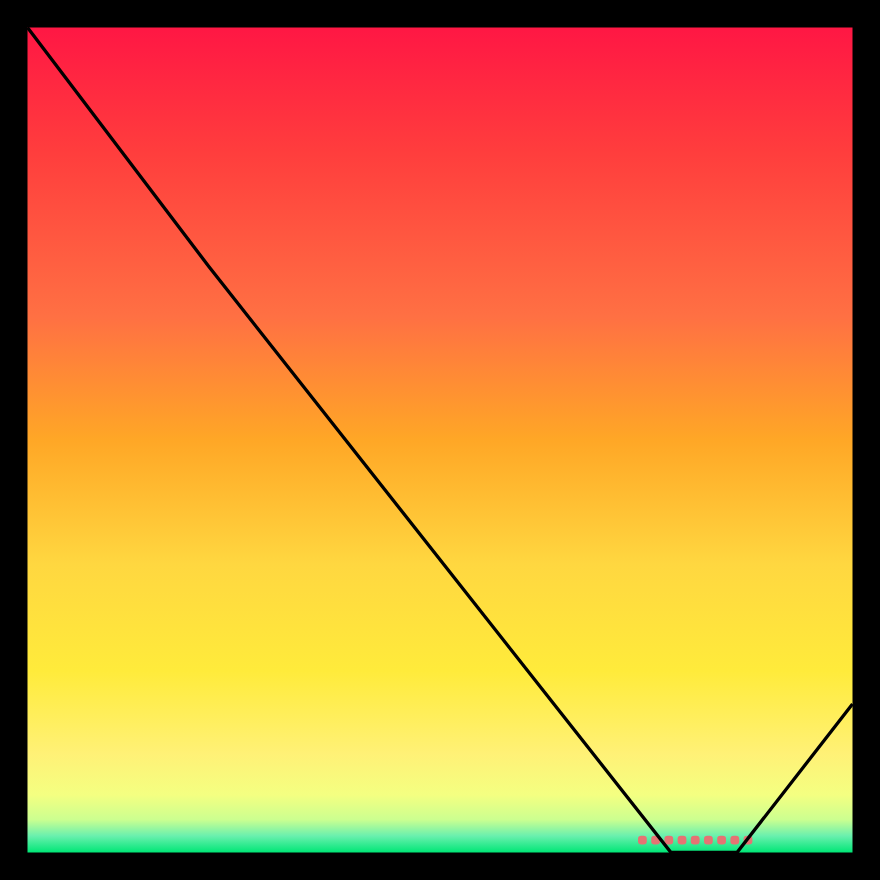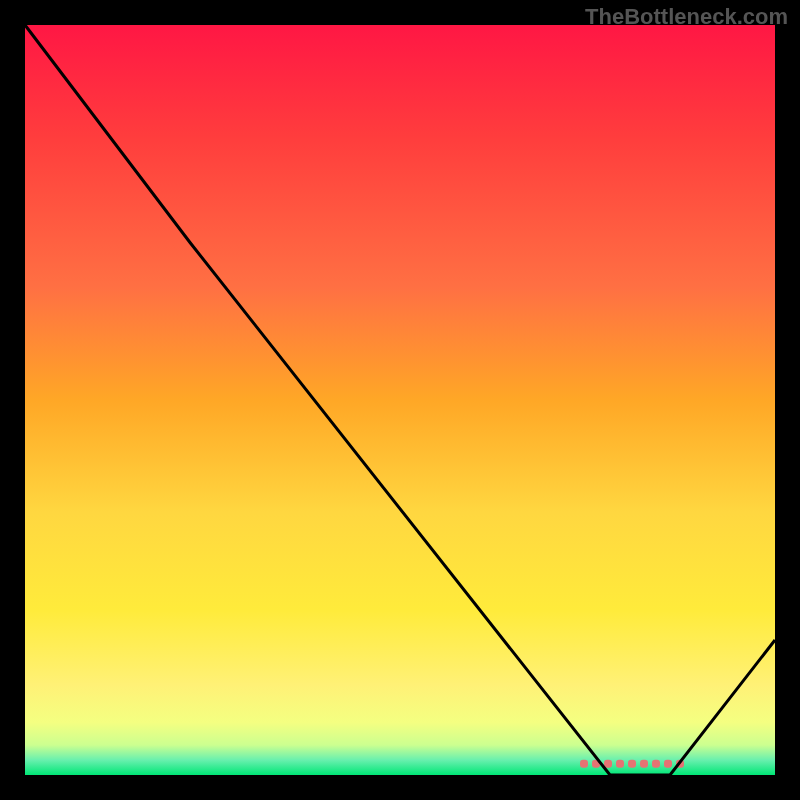--- a/index.html
+++ b/index.html
@@ -62,14 +62,13 @@
         <rect x="604" y="759.75" width="8" height="8" rx="3" fill="#e57373"></rect>
         <rect x="616" y="759.75" width="8" height="8" rx="3" fill="#e57373"></rect>
         <rect x="628" y="759.75" width="8" height="8" rx="3" fill="#e57373"></rect>
         <rect x="640" y="759.75" width="8" height="8" rx="3" fill="#e57373"></rect>
         <rect x="652" y="759.75" width="8" height="8" rx="3" fill="#e57373"></rect>
         <rect x="664" y="759.75" width="8" height="8" rx="3" fill="#e57373"></rect>
         <rect x="676" y="759.75" width="8" height="8" rx="3" fill="#e57373"></rect>
       </g>
     <path id="curvePath" fill="none" stroke="#000" stroke-width="3" d="M25,25 L190,242.50000000000003 L610,775 L670,775 L775,640 "></path>
   </svg>
-  <div class="watermark">TheBottleneck.com</div>
 </div>
 
 </body></html>

